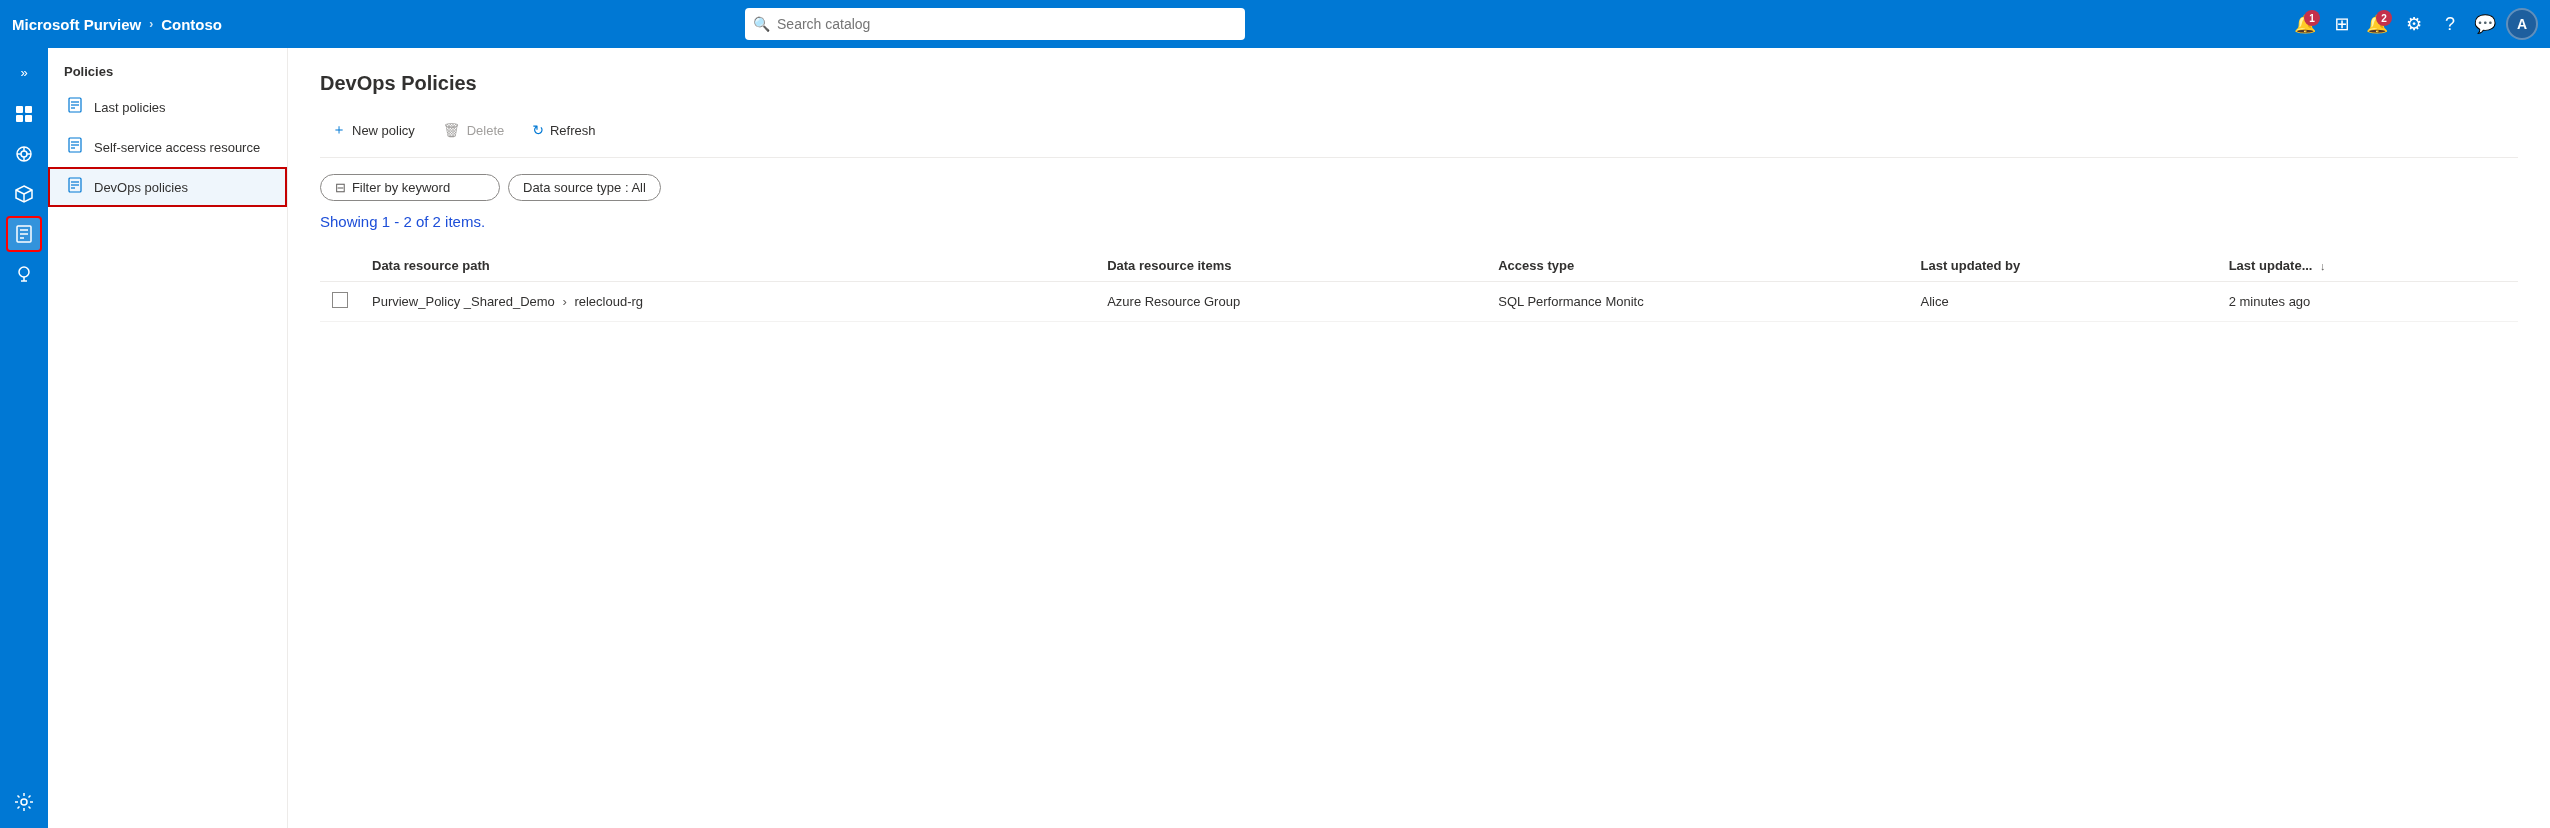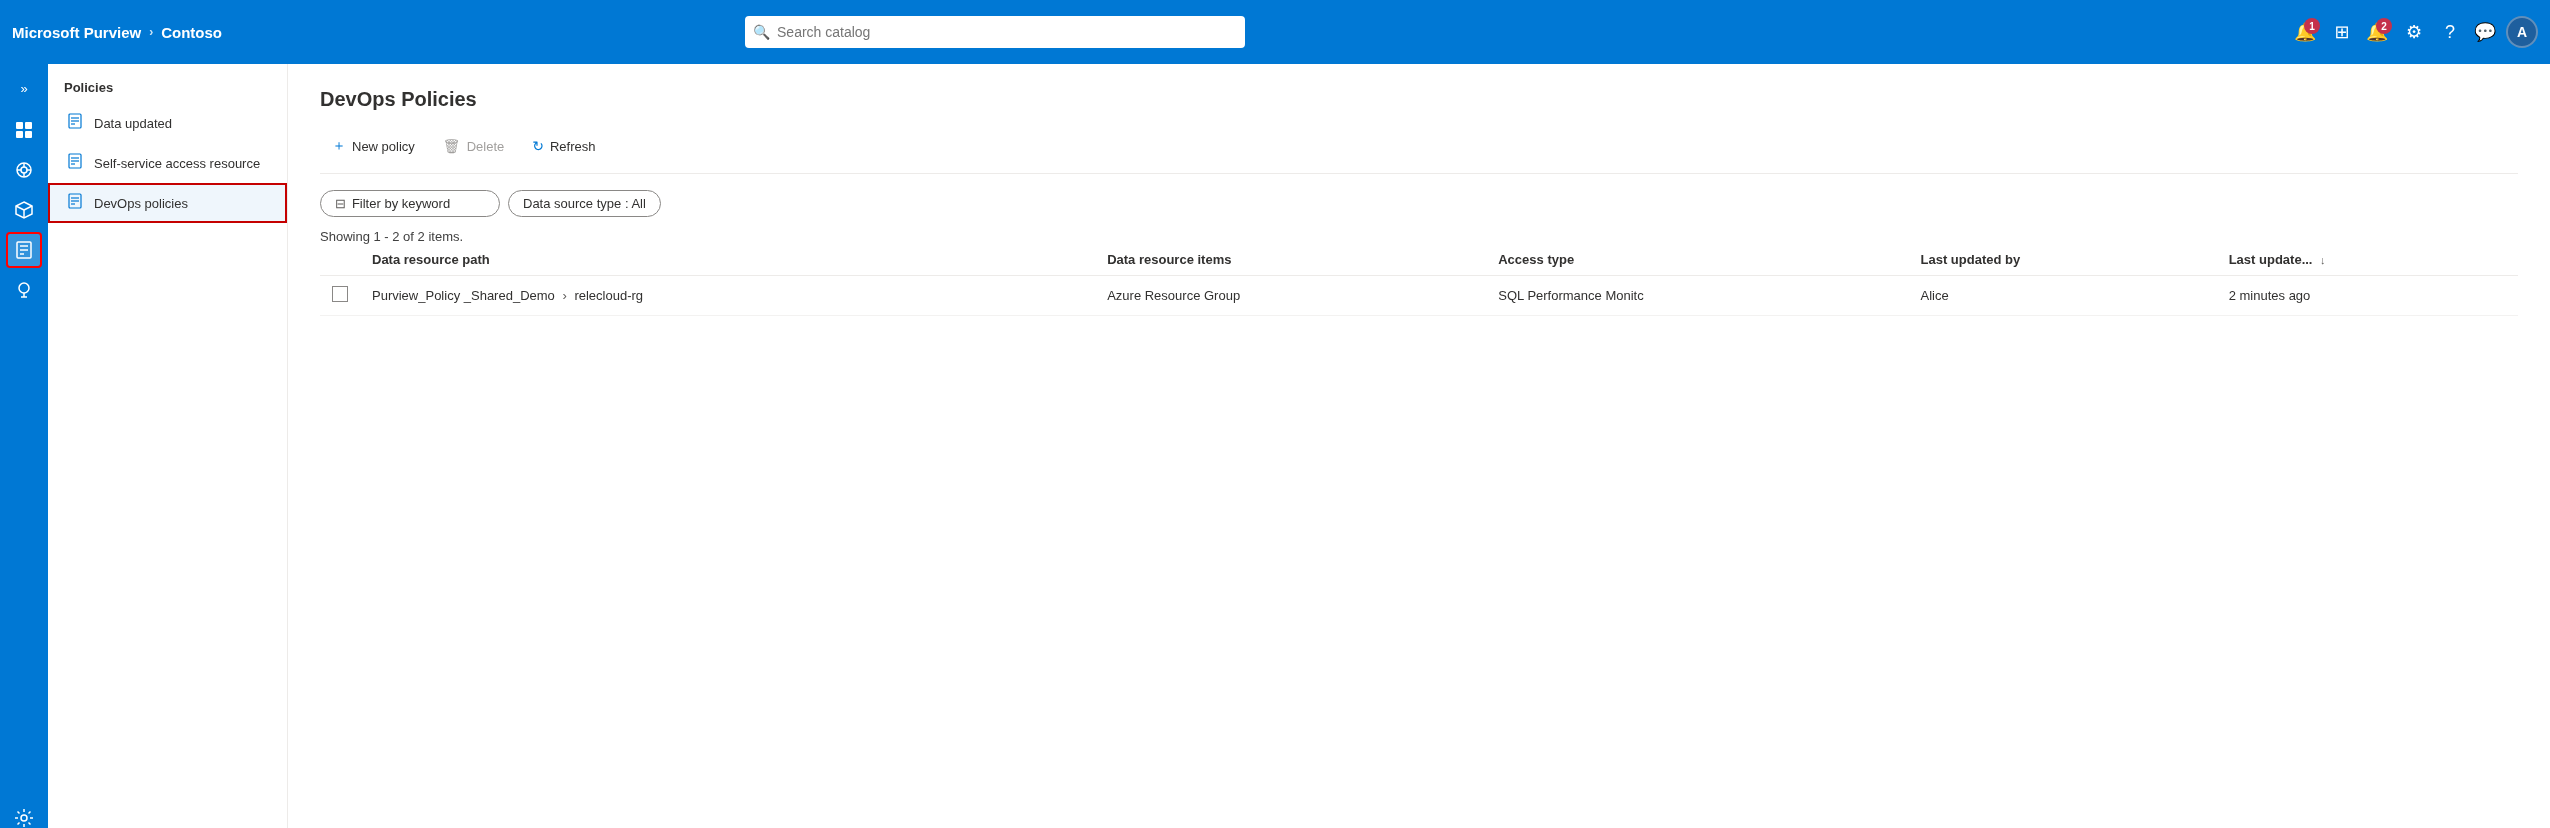--- a/index.html
+++ b/index.html
@@ -3,21 +3,21 @@
   <meta charset="utf-8">
   <style>
     * { box-sizing: border-box; margin: 0; padding: 0; }
     body { font-family: 'Segoe UI', Arial, sans-serif; font-size: 14px; color: #323130; background: #f3f2f1; height: 100vh; overflow: hidden; }
 
     
     .topbar {
       display: flex;
       align-items: center;
       background: #0078d4;
-      height: 64px;
+      height: 48px;
       padding: 0 12px;
       gap: 1px;
       color: white;
     }
     .topbar-brand {
       display: flex;
       align-items: center;
       gap: 8px;
       font-size: 15px;
       font-weight: 600;
@@ -254,23 +254,23 @@
     .data-source-filter {
       border: 1px solid #8a8886;
       border-radius: 16px;
       padding: 5px 14px;
       font-size: 13px;
       color: #323130;
       background: white;
       cursor: pointer;
     }
     .showing-label {
-      font-size: 13px;
-      color: #404040;
-      margin-bottom: 0;
+      font-size: 15px;
+      color: #1d4ed8;
+      margin-bottom: 20px;
     }
 
     
     .data-table {
       width: 100%;
       border-collapse: collapse;
     }
     .data-table th {
       text-align: left;
       padding: 8px 12px;
@@ -398,21 +398,21 @@
 
     <div class="sidebar-item">
       <span class="sidebar-item-icon">
         <svg width="16" height="16" viewBox="0 0 16 16" fill="none" stroke="#0078d4" stroke-width="1.2">
             <rect x="2" y="1" width="12" height="14" rx="1"></rect>
             <line x1="4" y1="5" x2="12" y2="5"></line>
             <line x1="4" y1="8" x2="12" y2="8"></line>
             <line x1="4" y1="11" x2="8" y2="11"></line>
           </svg>
       </span>
-      <span>Data updated</span>
+      <span>Last policies</span>
     </div>
 
     <div class="sidebar-item">
       <span class="sidebar-item-icon">
         <svg width="16" height="16" viewBox="0 0 16 16" fill="none" stroke="#0078d4" stroke-width="1.2">
             <rect x="2" y="1" width="12" height="14" rx="1"></rect>
             <line x1="4" y1="5" x2="12" y2="5"></line>
             <line x1="4" y1="8" x2="12" y2="8"></line>
             <line x1="4" y1="11" x2="8" y2="11"></line>
           </svg>

